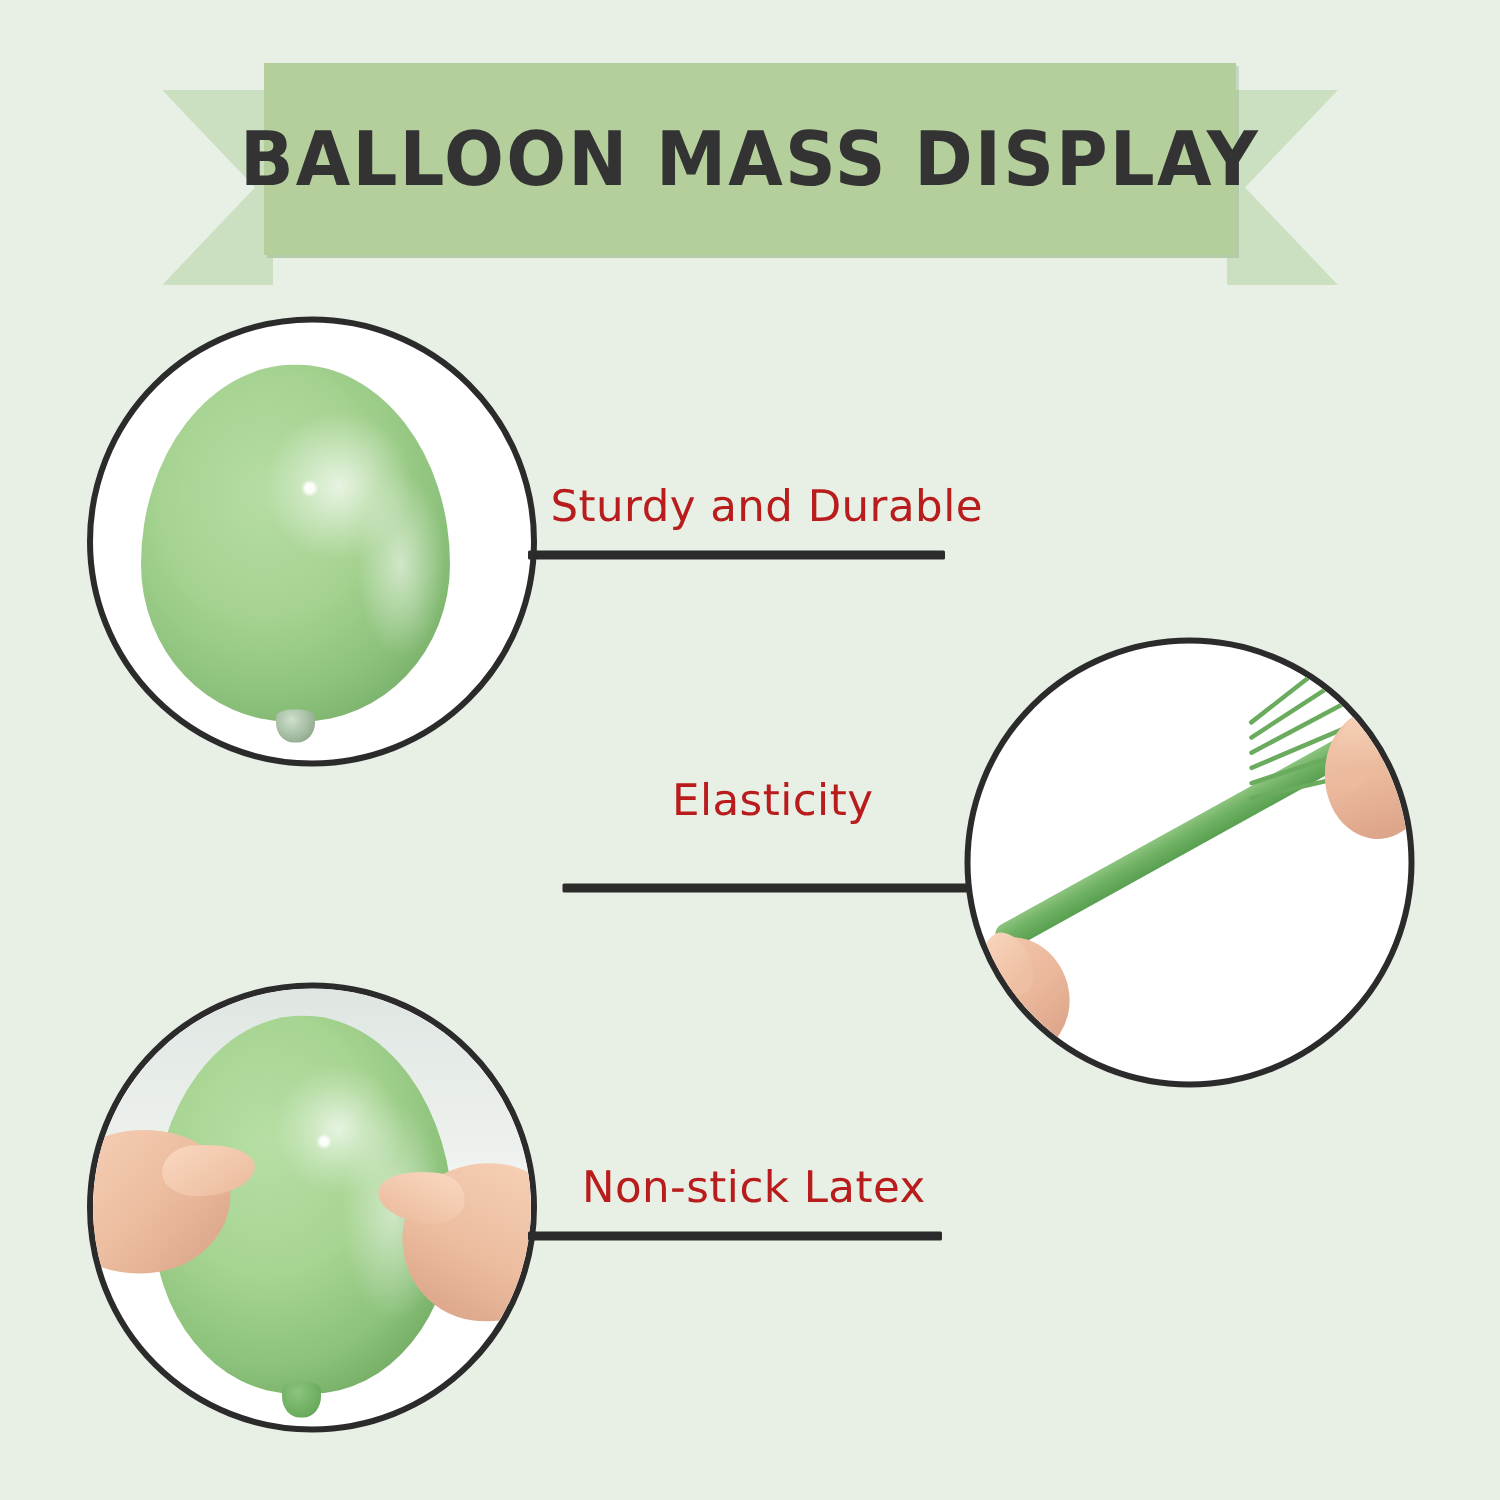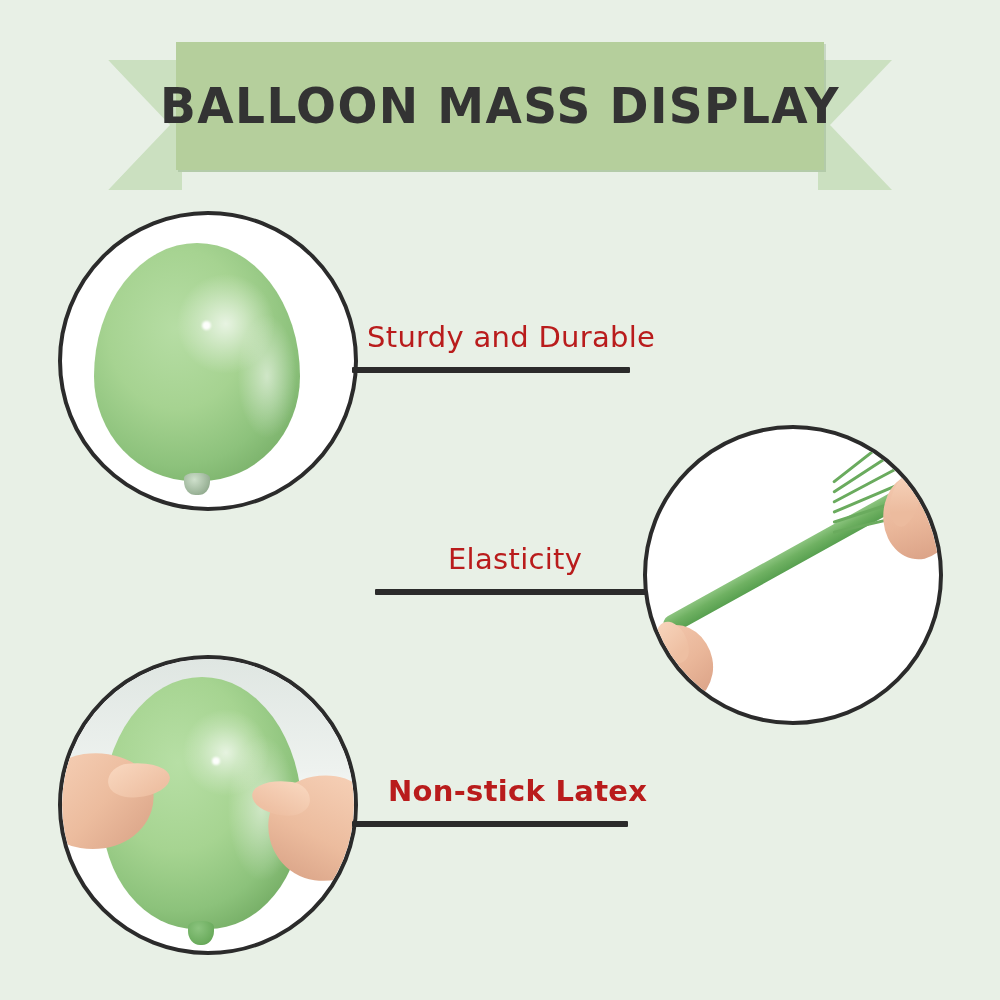--- a/index.html
+++ b/index.html
@@ -269,24 +269,24 @@
     font-size: 29px;
     font-weight: 400;
     letter-spacing: 0.3px;
     white-space: nowrap;
   }
 
   .line-1 { left: 352px; top: 367px; width: 278px; }
   .label-1 { left: 367px; top: 320px; }
 
   .line-2 { left: 375px; top: 589px; width: 272px; }
-  .label-2 { left: 448px; top: 542px; }
+  .label-2 { left: 448px; top: 516px; }
 
   .line-3 { left: 352px; top: 821px; width: 276px; }
-  .label-3 { left: 388px; top: 774px; font-weight: bold; }
+  .label-3 { left: 388px; top: 774px; }
 </style>
 </head>
 <body>
 
 <div id="stage">
 
   <div class="banner-wrap">
     <div class="banner-band"></div>
     <div class="banner-band-notch-left"></div>
     <div class="banner-band-notch-right"></div>

